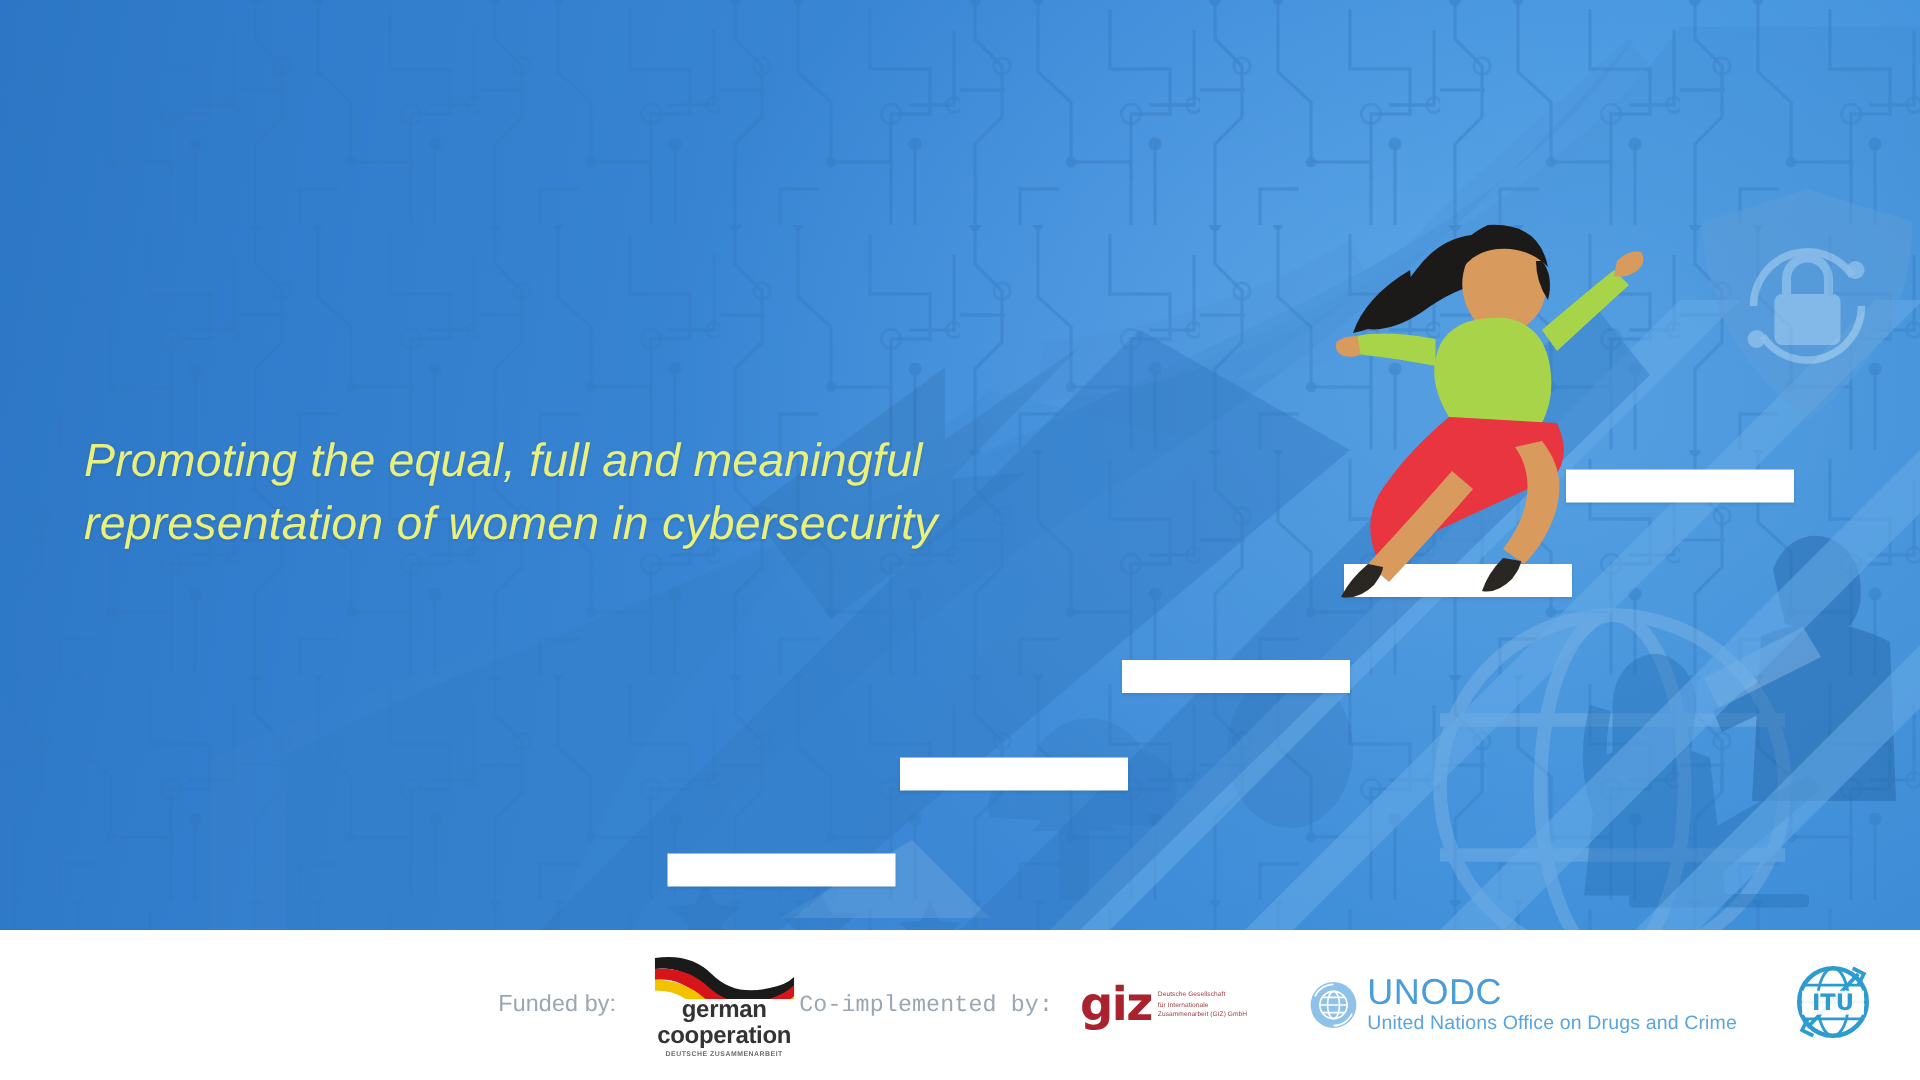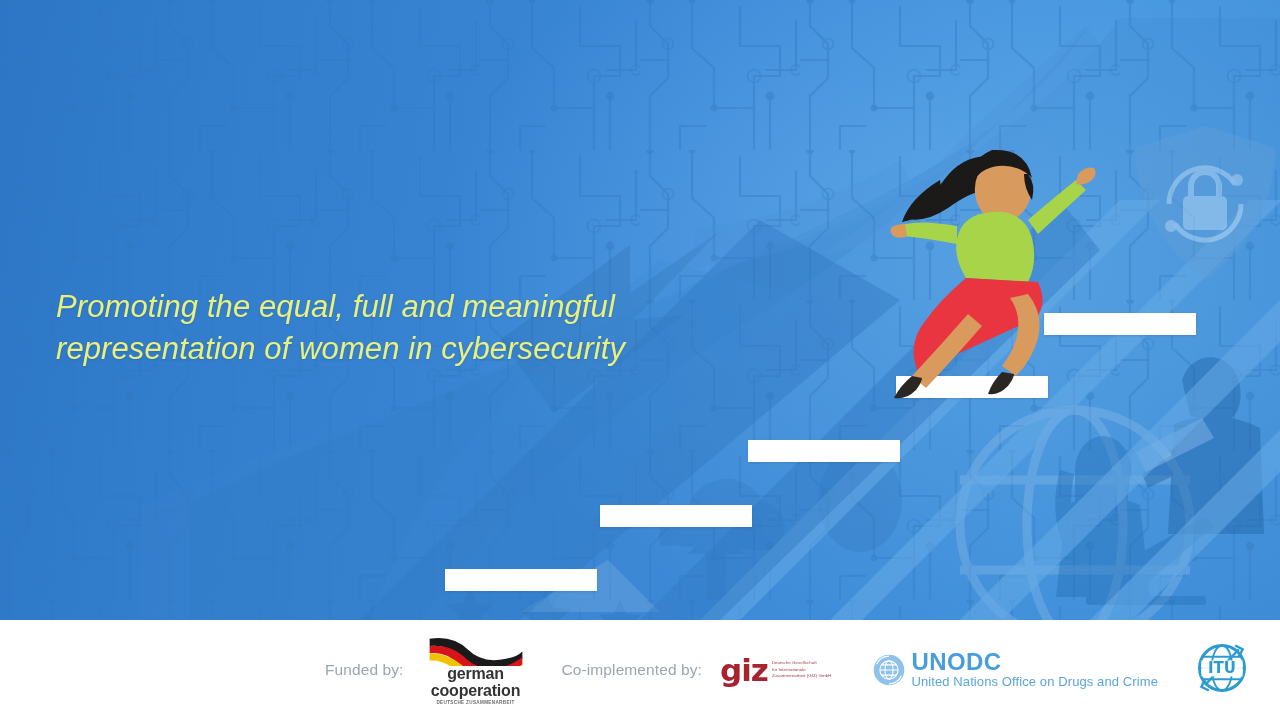--- a/index.html
+++ b/index.html
@@ -84,21 +84,21 @@
   .gc-text1 { font-size:16px; font-weight:bold; color:#333; line-height:1.02; letter-spacing:-.2px;}
   .gc-text2 { font-size:4.6px; font-weight:bold; color:#6b6b6b; letter-spacing:.35px; margin-top:1px;}
 
   
   .giz-wrap { display:flex; align-items:center; gap:4px; }
   .giz-word { font-size:31px; font-weight:bold; color:#a8232d; line-height:.8; letter-spacing:-1px; font-family:"DejaVu Sans", sans-serif; }
   .giz-sub { font-size:4.4px; color:#9e3b42; line-height:1.5; letter-spacing:.05px; }
 
   
   .unodc-wrap { display:flex; align-items:center; gap:6px; }
-  .unodc-word { font-size:24px; font-weight:bold; color:#4a9ddb; line-height:.9; letter-spacing:.4px; }
+  .unodc-word { font-size:24px; font-weight:normal; color:#4a9ddb; line-height:.9; letter-spacing:.4px; }
   .unodc-sub { font-size:13px; color:#5aa5de; letter-spacing:.1px; margin-top:2px; }
 
   
   .itu-wrap { width:64px; height:64px; }
 </style>
 </head>
 <body>
 
 <div id="slide">
 
@@ -269,21 +269,21 @@
         <svg viewBox="0 0 110 34" style="width:100px;height:31px;display:block;">
           <path d="M4 4 q26 -4 42 12 q16 16 42 10 q12 -2 18 -8 l0 8 q-8 8 -22 10 q-30 4 -46 -12 q-14 -14 -34 -12 z" fill="#1a1a1a"></path>
           <path d="M4 12 q24 -2 40 14 q18 16 44 8 q12 -4 18 -10 l0 8 q-8 8 -22 11 q-30 6 -48 -11 q-14 -14 -32 -12 z" fill="#d7141a"></path>
           <path d="M4 20 q22 0 38 15 q18 16 46 7 q12 -4 18 -10 l0 8 q-8 9 -24 12 q-30 5 -48 -12 q-13 -13 -30 -12 z" fill="#f2c200"></path>
         </svg>
         <div class="gc-text1">german</div>
         <div class="gc-text1">cooperation</div>
         <div class="gc-text2">DEUTSCHE ZUSAMMENARBEIT</div>
       </div>
 
-      <span class="fund-label" style="margin-left:36px;">Co-implemented by:</span>
+      <span class="fund-label" style="font-family:Liberation Mono, monospace;">Co-implemented by:</span>
 
       <div class="giz-wrap" style="margin-left:18px;">
         <span class="giz-word">giz</span>
         <span style="display:block;">
           <span class="giz-sub" style="display:block;">Deutsche Gesellschaft</span>
           <span class="giz-sub" style="display:block;">für Internationale</span>
           <span class="giz-sub" style="display:block;">Zusammenarbeit (GIZ) GmbH</span>
         </span>
       </div>
 

